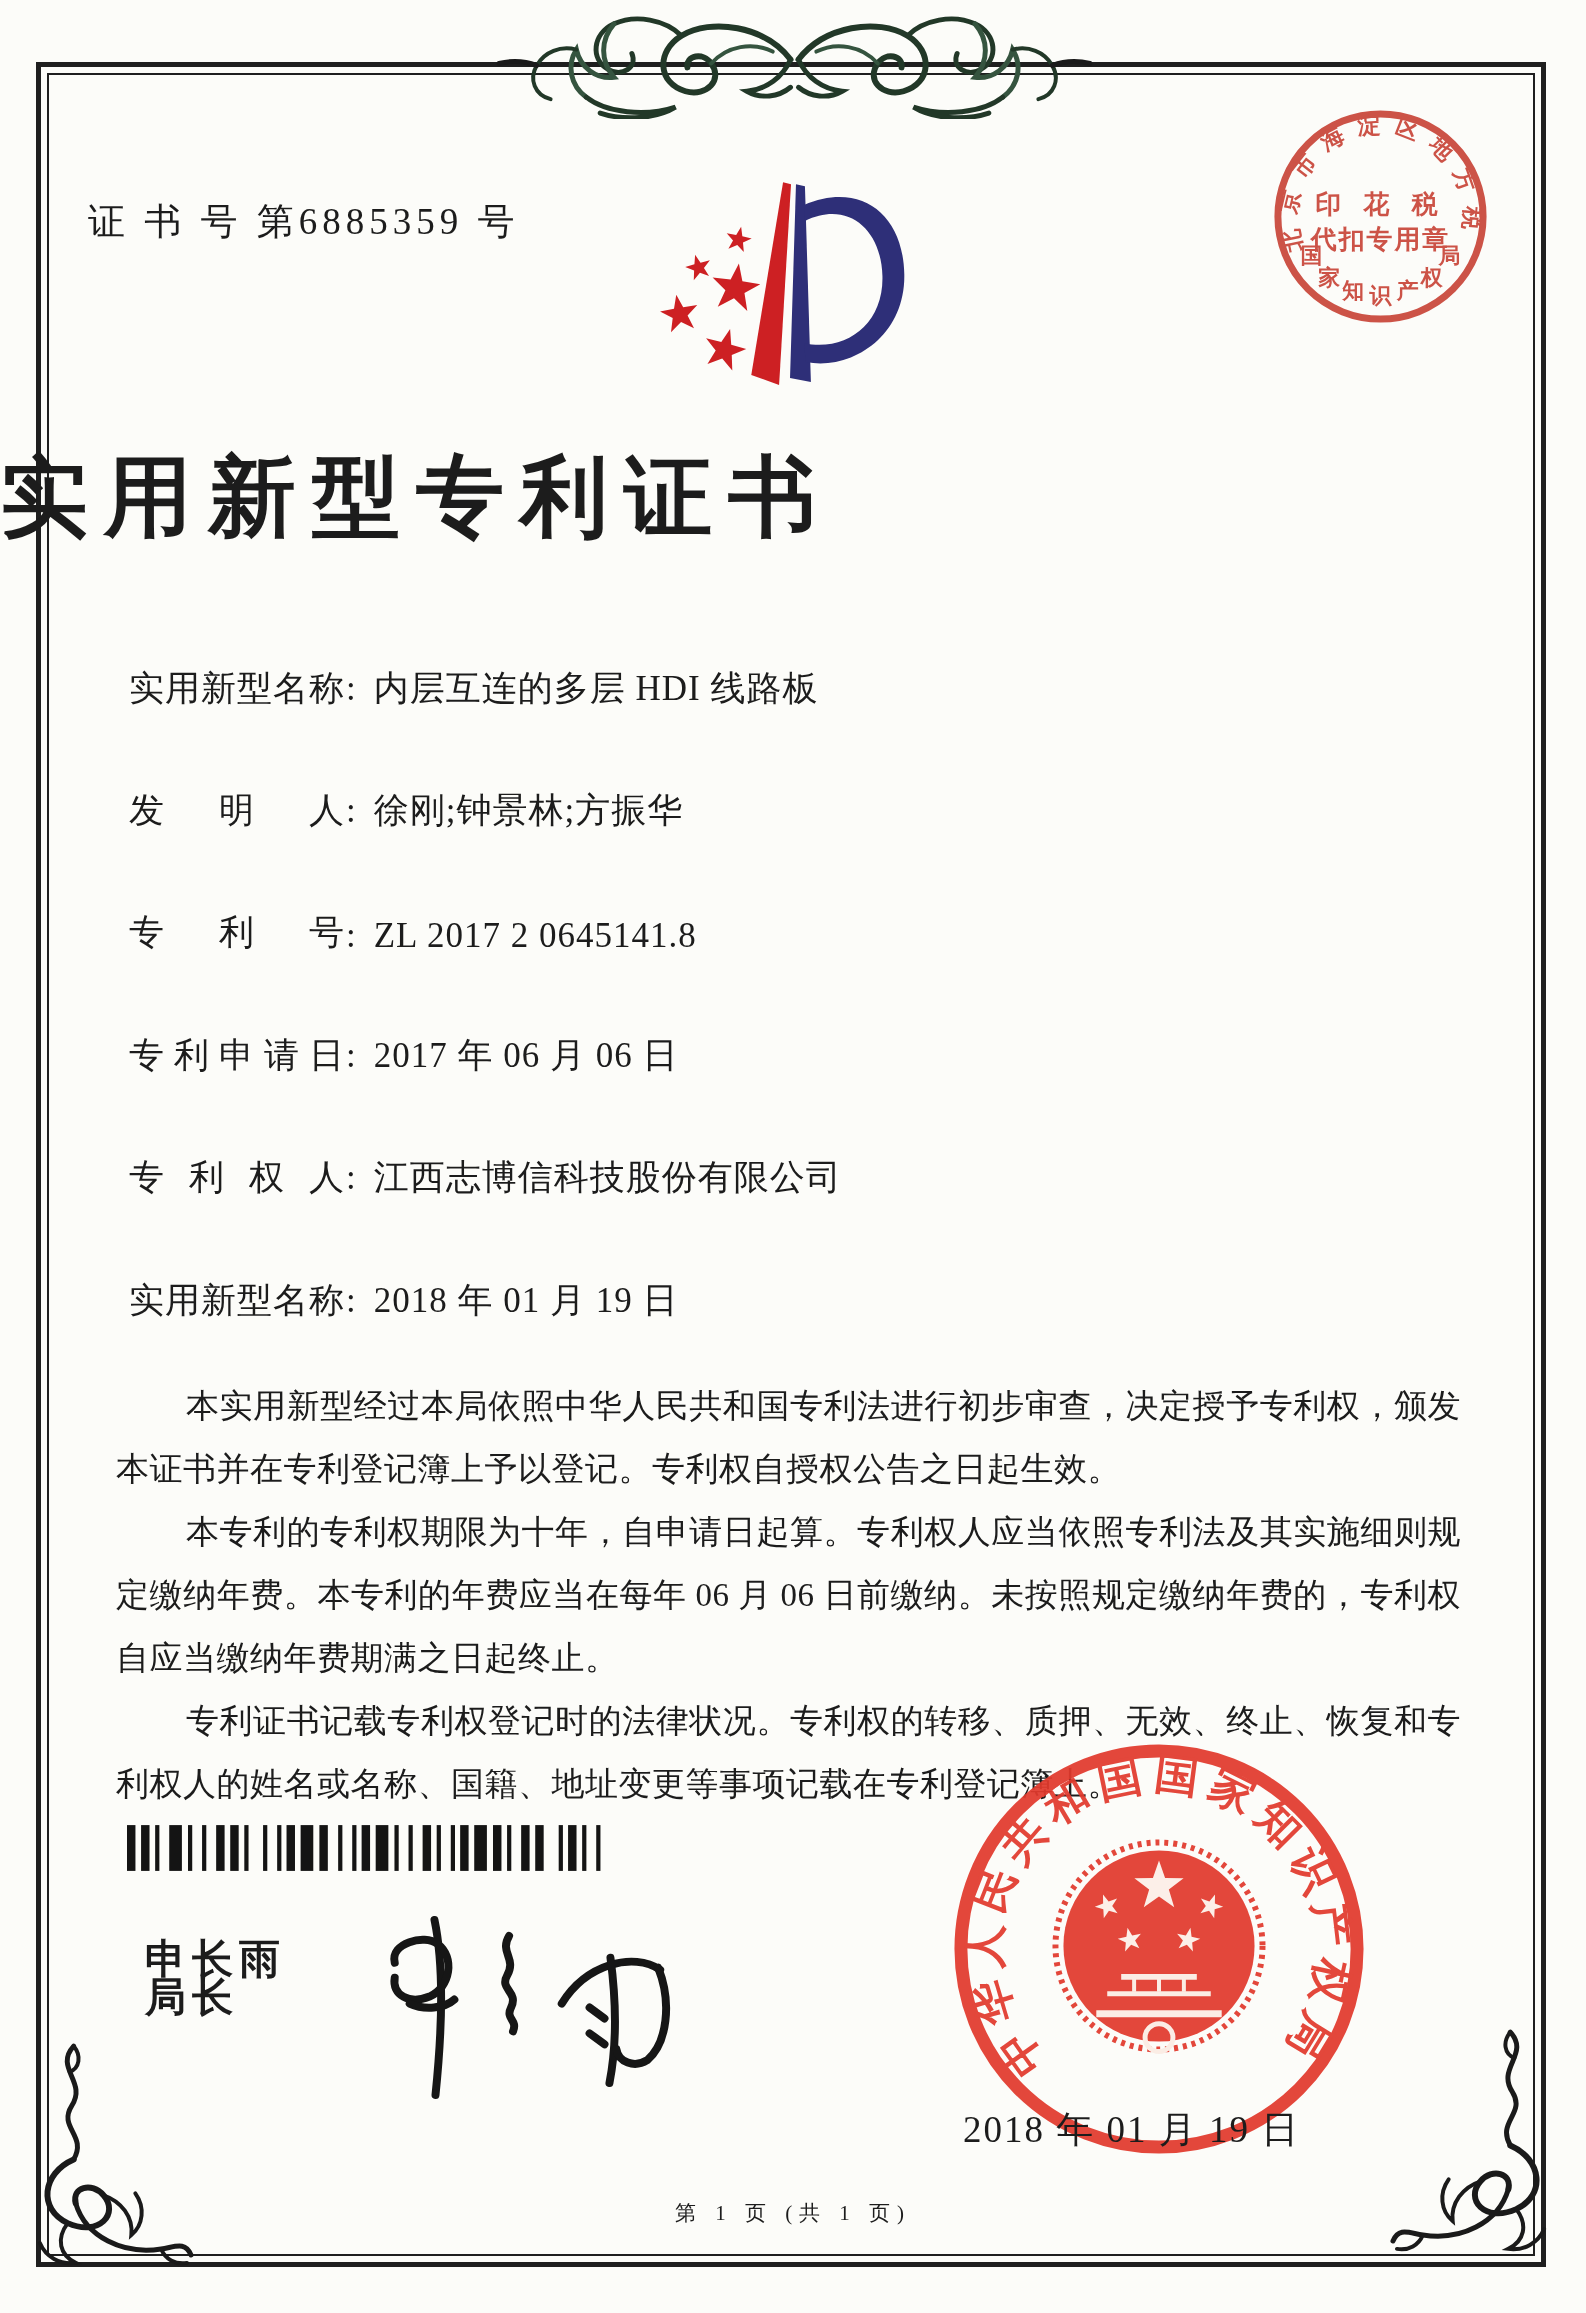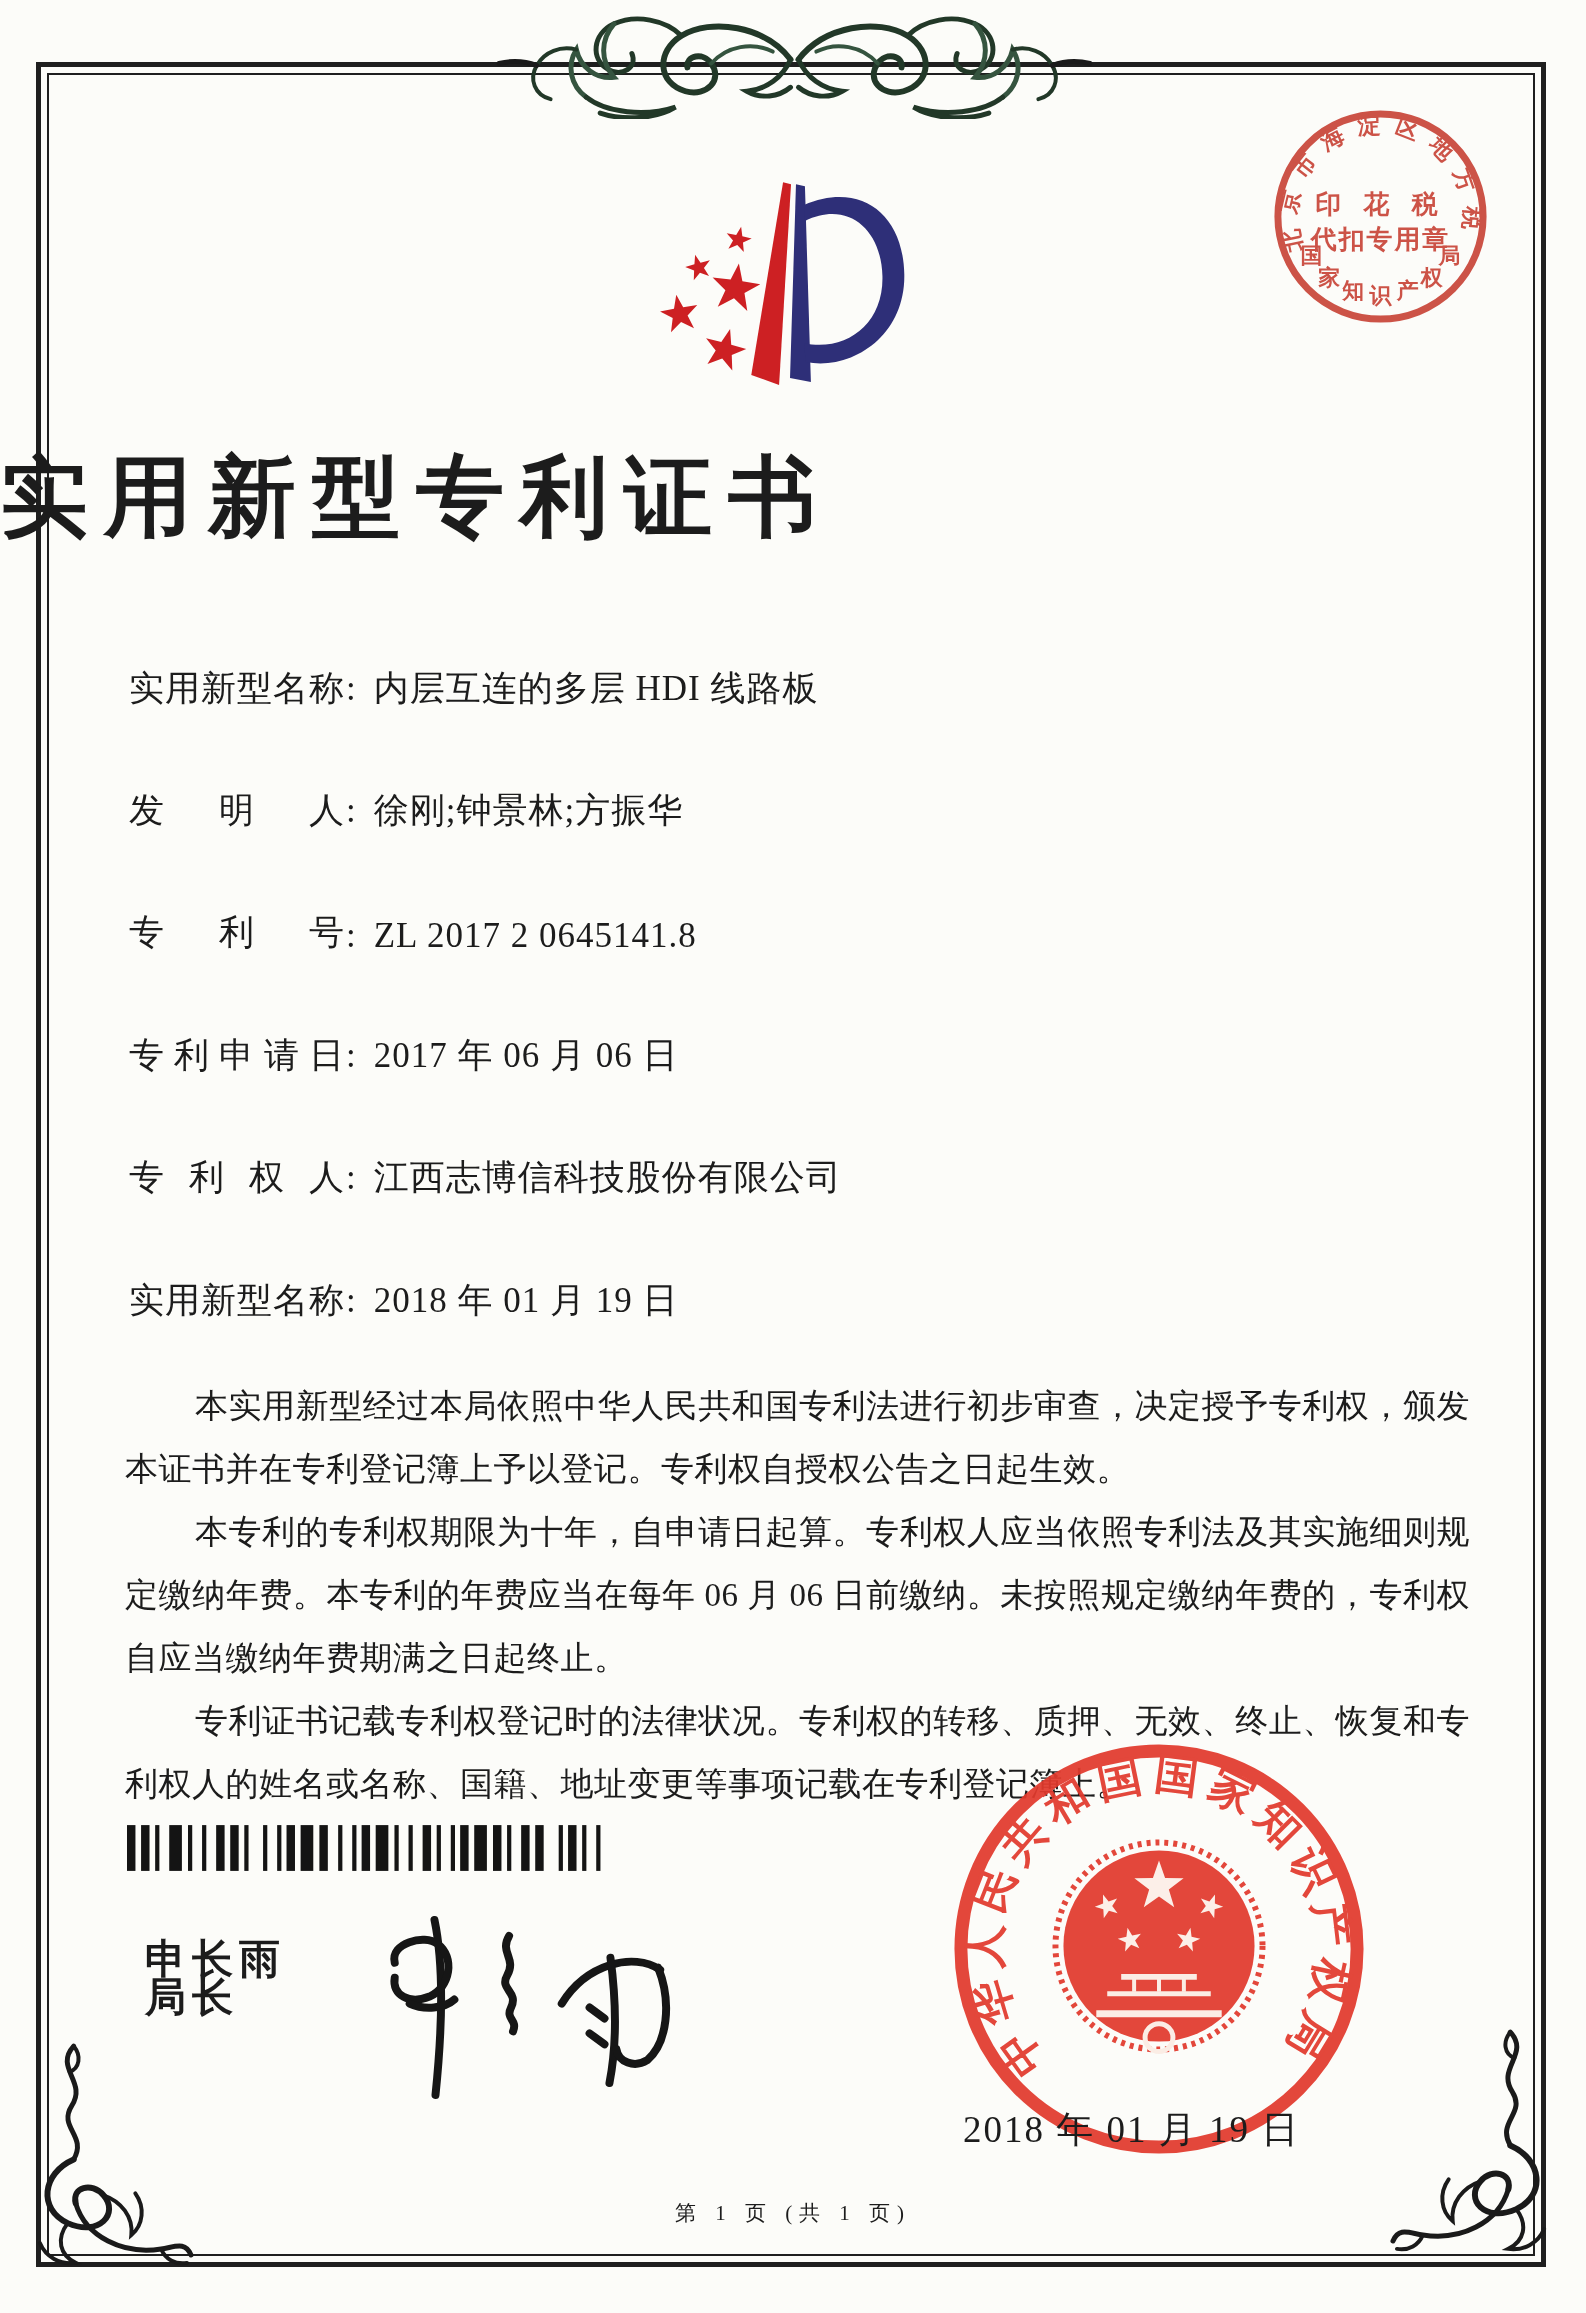--- a/index.html
+++ b/index.html
@@ -9,21 +9,21 @@
     font-family:"Liberation Serif","DejaVu Serif",serif;color:#1c1c1c;
   }
   .frame{position:absolute;left:36px;top:62px;right:40px;bottom:46px;border:5px solid #1f1f1f;}
   .frame::after{content:"";position:absolute;inset:6px;border:2px solid #1f1f1f;}
   .cert-no{position:absolute;left:88px;top:197px;font-size:37px;letter-spacing:5px;white-space:nowrap;}
   .title{position:absolute;left:0;width:100%;top:438px;text-align:left;font-size:88px;font-weight:bold;letter-spacing:16px;white-space:nowrap;}
   .field-row{position:absolute;left:129px;font-size:35px;white-space:nowrap;}
   .f-label{display:inline-block;width:215px;text-align:justify;text-align-last:justify;vertical-align:bottom;}
   .f-colon{display:inline-block;margin-left:2px;}
   .f-value{display:inline-block;margin-left:18px;letter-spacing:1px;}
-  .paragraphs{position:absolute;left:125px;top:1375px;width:1345px;font-size:33px;line-height:63px;text-align:justify;letter-spacing:0.5px;}
+  .paragraphs{position:absolute;left:116px;top:1375px;width:1345px;font-size:33px;line-height:63px;text-align:justify;letter-spacing:0.5px;}
   .paragraphs p{margin:0;text-indent:70px;}
   .signer-title,.signer-name{
     position:absolute;left:145px;font-size:41px;font-weight:bold;letter-spacing:6px;
     font-family:"Liberation Sans","DejaVu Sans",sans-serif;
   }
   .signer-title{top:1970px;}
   .signer-name{top:1932px;}
   .seal-date{position:absolute;left:963px;top:2105px;font-size:37px;letter-spacing:2px;z-index:6;white-space:nowrap;}
   .footer{position:absolute;left:0;width:100%;top:2199px;text-align:center;font-size:21px;letter-spacing:7px;}
   .barcode{position:absolute;left:127px;top:1825px;}
@@ -72,20 +72,21 @@
     <use href="#orn-half"></use>
     <use href="#orn-half" transform="translate(600,0) scale(-1,1)"></use>
   </svg>
   <svg class="corner-bl" width="179" height="229" viewBox="0 0 180 230">
     <use href="#corner-flourish"></use>
   </svg>
   <svg class="corner-br" width="179" height="229" viewBox="0 0 180 230">
     <use href="#corner-flourish"></use>
   </svg>
 
+  <div class="cert-no">证 书 号 第6885359 号</div>
 
   <svg class="logo" width="318" height="249" viewBox="0 0 320 250">
     <g>
       <use href="#star" transform="translate(104,71) rotate(12) scale(1.35)" fill="#cd2023"></use>
       <use href="#star" transform="translate(64,99) rotate(-15) scale(1.35)" fill="#cd2023"></use>
       <use href="#star" transform="translate(101,120) rotate(8) scale(2.55)" fill="#cd2023"></use>
       <use href="#star" transform="translate(45,146) rotate(-10) scale(2.0)" fill="#cd2023"></use>
       <use href="#star" transform="translate(90,182) rotate(15) scale(2.2)" fill="#cd2023"></use>
     </g>
     <path d="M149,13 L157,15 L145,217 L117,207 Z" fill="#cd2023"></path>

